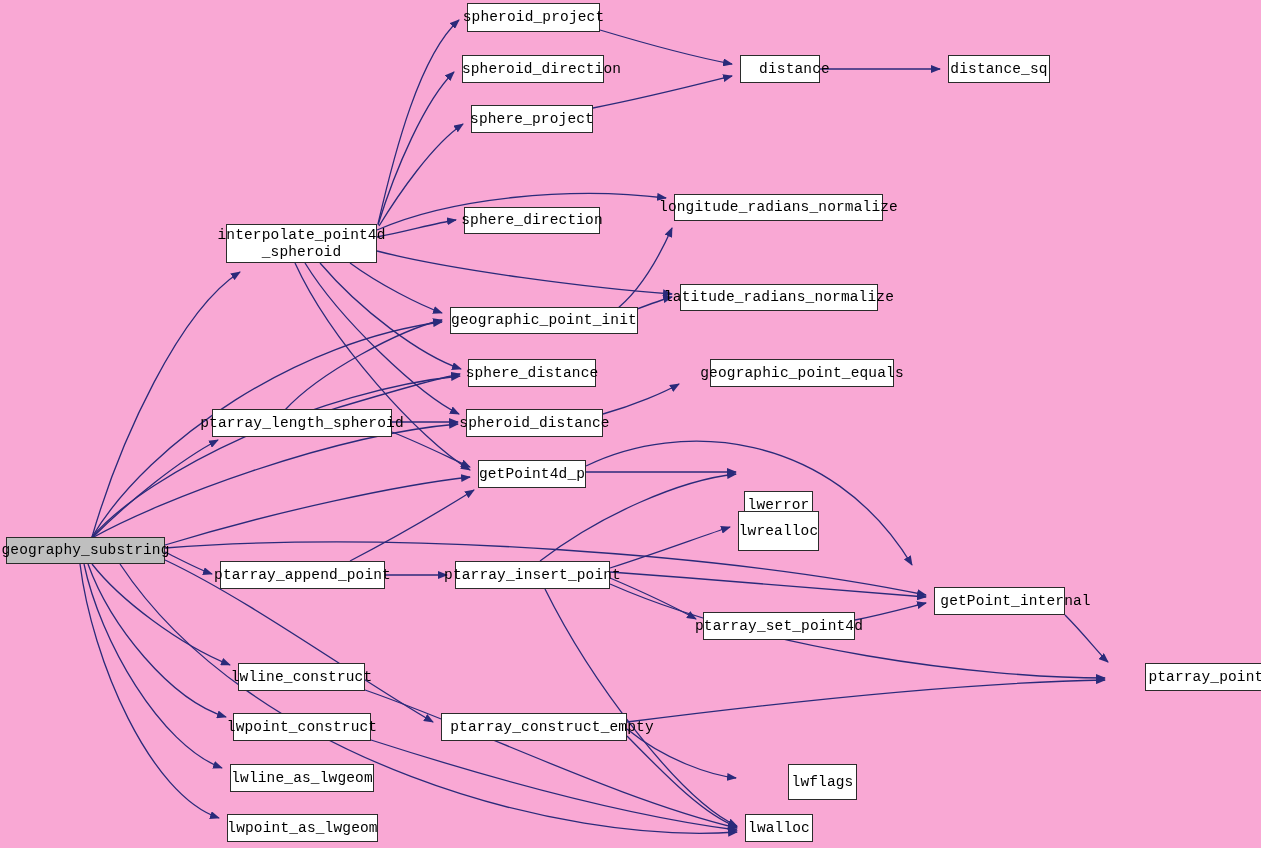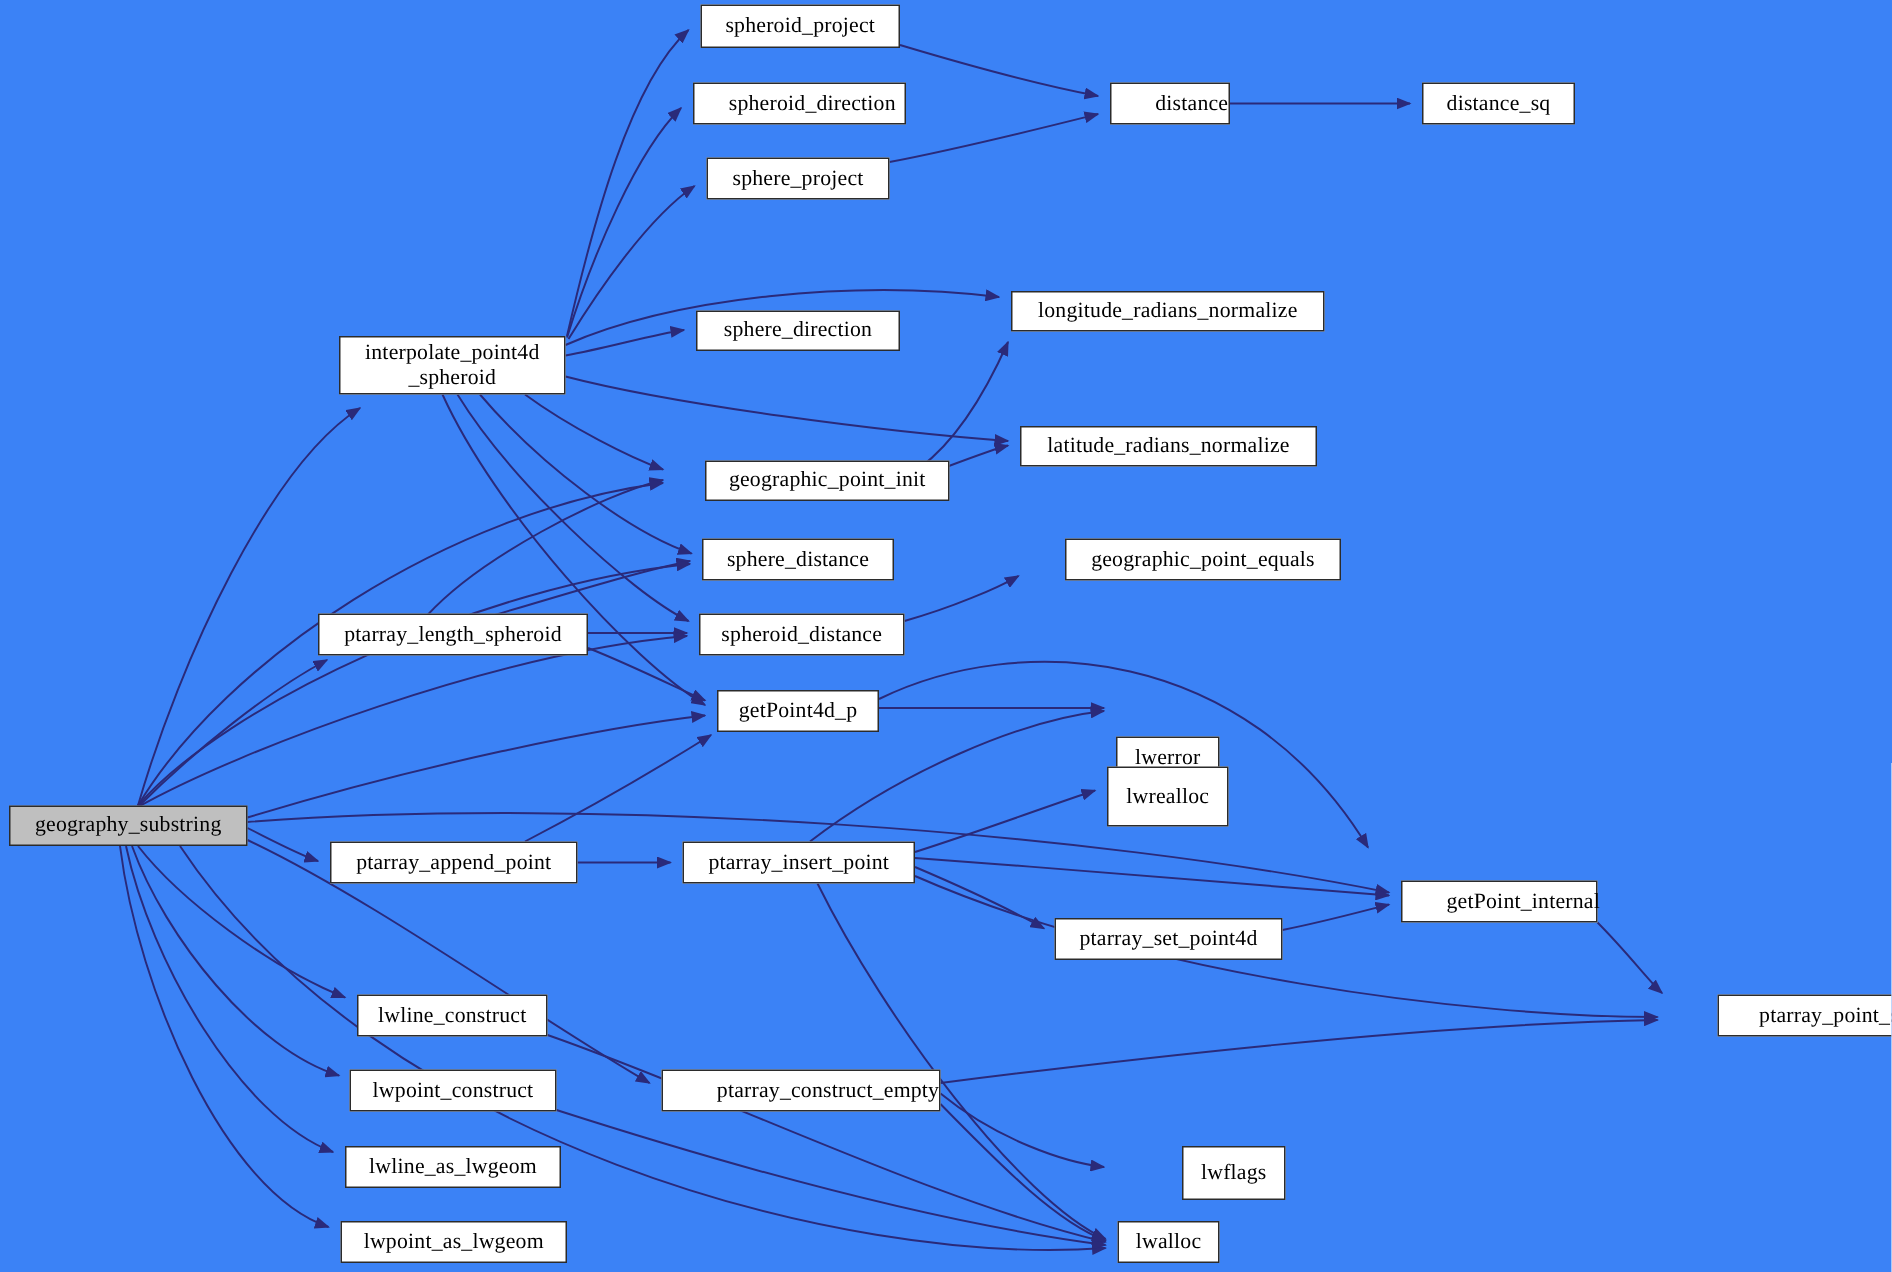--- a/index.html
+++ b/index.html
@@ -1,22 +1,22 @@
 <!DOCTYPE html>
 <html><head>
 <meta charset="utf-8">
 <title>Call Graph</title>
 <style>
   html,body{margin:0;padding:0;background:#ffffff;}
   #canvas{
     position:relative;
     width:1261px;
     height:848px;
-    background:#3b82f6;
-    font-family:Liberation Serif, serif;
+    background:#f9a8d4;
+    font-family:Liberation Mono, monospace;
     overflow:hidden;
   }
   #edges{position:absolute;left:0;top:0;width:1261px;height:848px;}
   .node{
     position:absolute;
     box-sizing:border-box;
     border:1px solid #2b2b2b;
     background:#ffffff;
     color:#000000;
     display:flex;
@@ -99,21 +99,21 @@
       <div class="node" style="left: 467px; top: 3px; width: 133px; height: 29px;">spheroid_project</div>
       <div class="node" style="left: 462px; top: 55px; width: 142px; height: 28px; padding-left: 17px;">spheroid_direction</div>
       <div class="node" style="left: 740px; top: 55px; width: 80px; height: 28px; padding-left: 29px;">distance</div>
       <div class="node" style="left: 948px; top: 55px; width: 102px; height: 28px;">distance_sq</div>
       <div class="node" style="left: 471px; top: 105px; width: 122px; height: 28px;">sphere_project</div>
       <div class="node" style="left: 674px; top: 194px; width: 209px; height: 27px;">longitude_radians_normalize</div>
       <div class="node" style="left: 464px; top: 207px; width: 136px; height: 27px;">sphere_direction</div>
       <div class="node" style="left: 226px; top: 224px; width: 151px; height: 39px;">interpolate_point4d
 _spheroid</div>
       <div class="node" style="left: 680px; top: 284px; width: 198px; height: 27px;">latitude_radians_normalize</div>
-      <div class="node" style="left: 470px; top: 307px; width: 163px; height: 27px;">geographic_point_init</div>
+      <div class="node" style="left: 450px; top: 307px; width: 188px; height: 27px;">geographic_point_init</div>
       <div class="node" style="left: 468px; top: 359px; width: 128px; height: 28px;">sphere_distance</div>
       <div class="node" style="left: 686px; top: 359px; width: 184px; height: 28px; margin-left: 24px;">geographic_point_equals</div>
       <div class="node" style="left: 212px; top: 409px; width: 180px; height: 28px;">ptarray_length_spheroid</div>
       <div class="node" style="left: 466px; top: 409px; width: 137px; height: 28px;">spheroid_distance</div>
       <div class="node" style="left: 478px; top: 460px; width: 108px; height: 28px;">getPoint4d_p</div>
       <div class="node" style="left: 744px; top: 460px; width: 69px; height: 28px; margin-top: 31px;">lwerror</div>
       <div class="node" style="left: 738px; top: 511px; width: 81px; height: 40px;">lwrealloc</div>
       <div class="node highlight" style="left: 6px; top: 537px; width: 159px; height: 27px;">geography_substring</div>
       <div class="node" style="left: 220px; top: 561px; width: 165px; height: 28px;">ptarray_append_point</div>
       <div class="node" style="left: 455px; top: 561px; width: 155px; height: 28px;">ptarray_insert_point</div>

